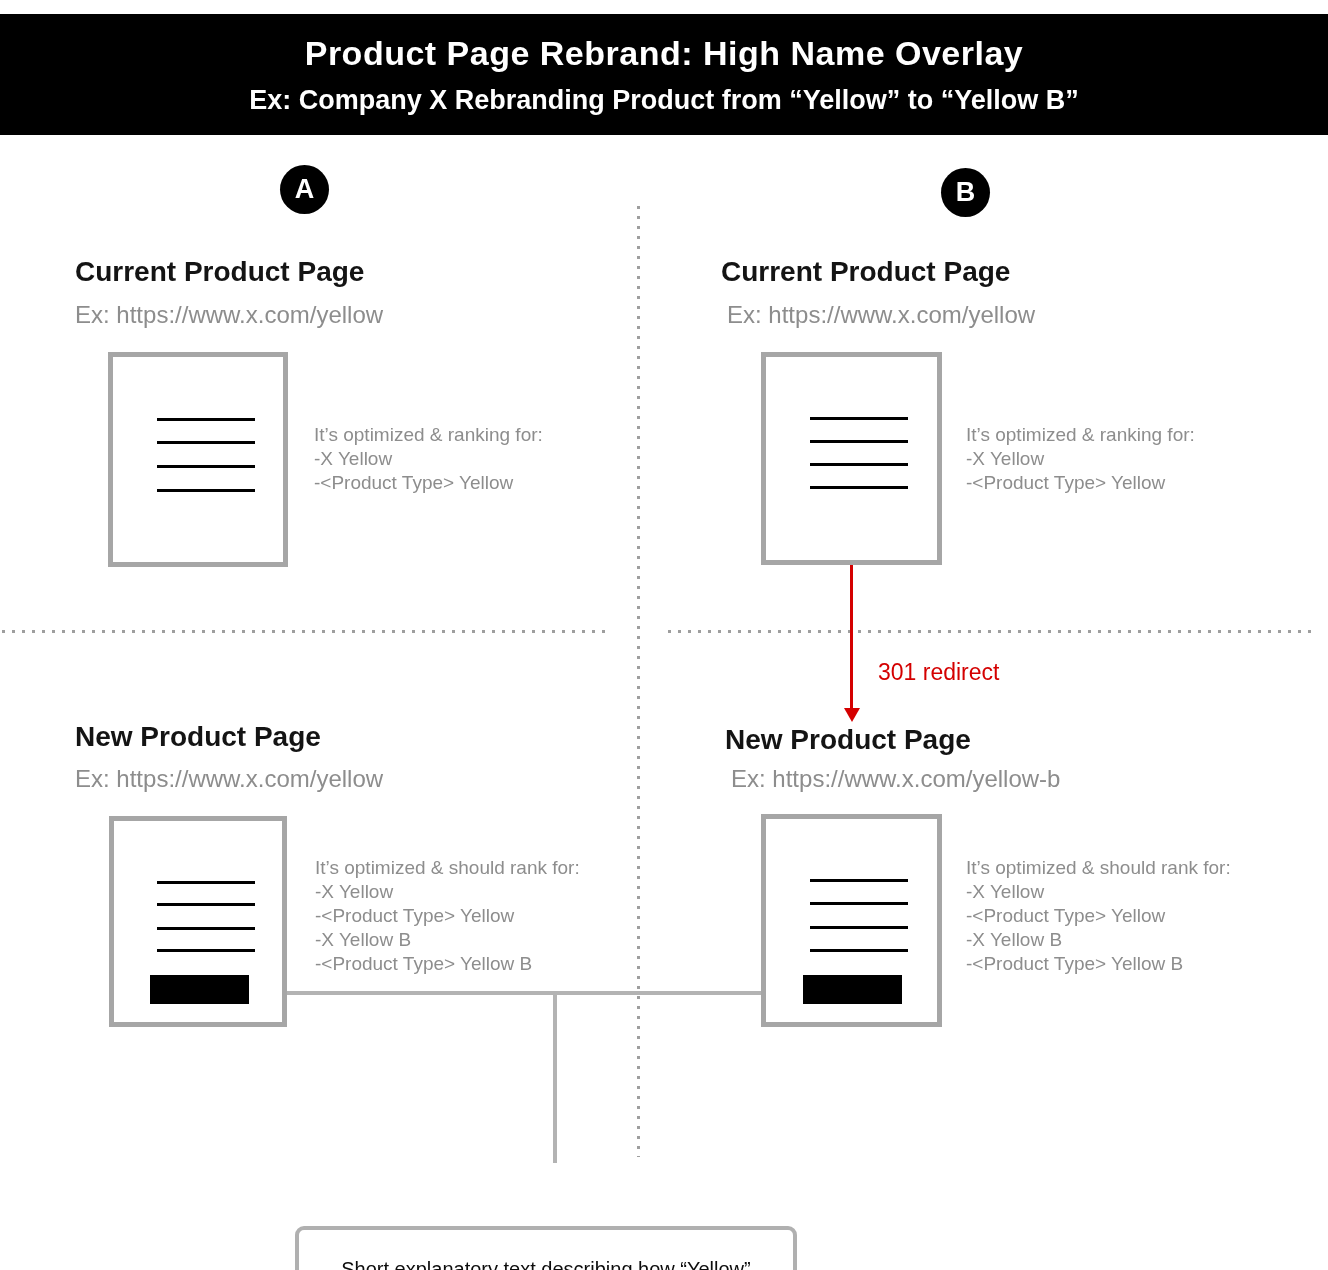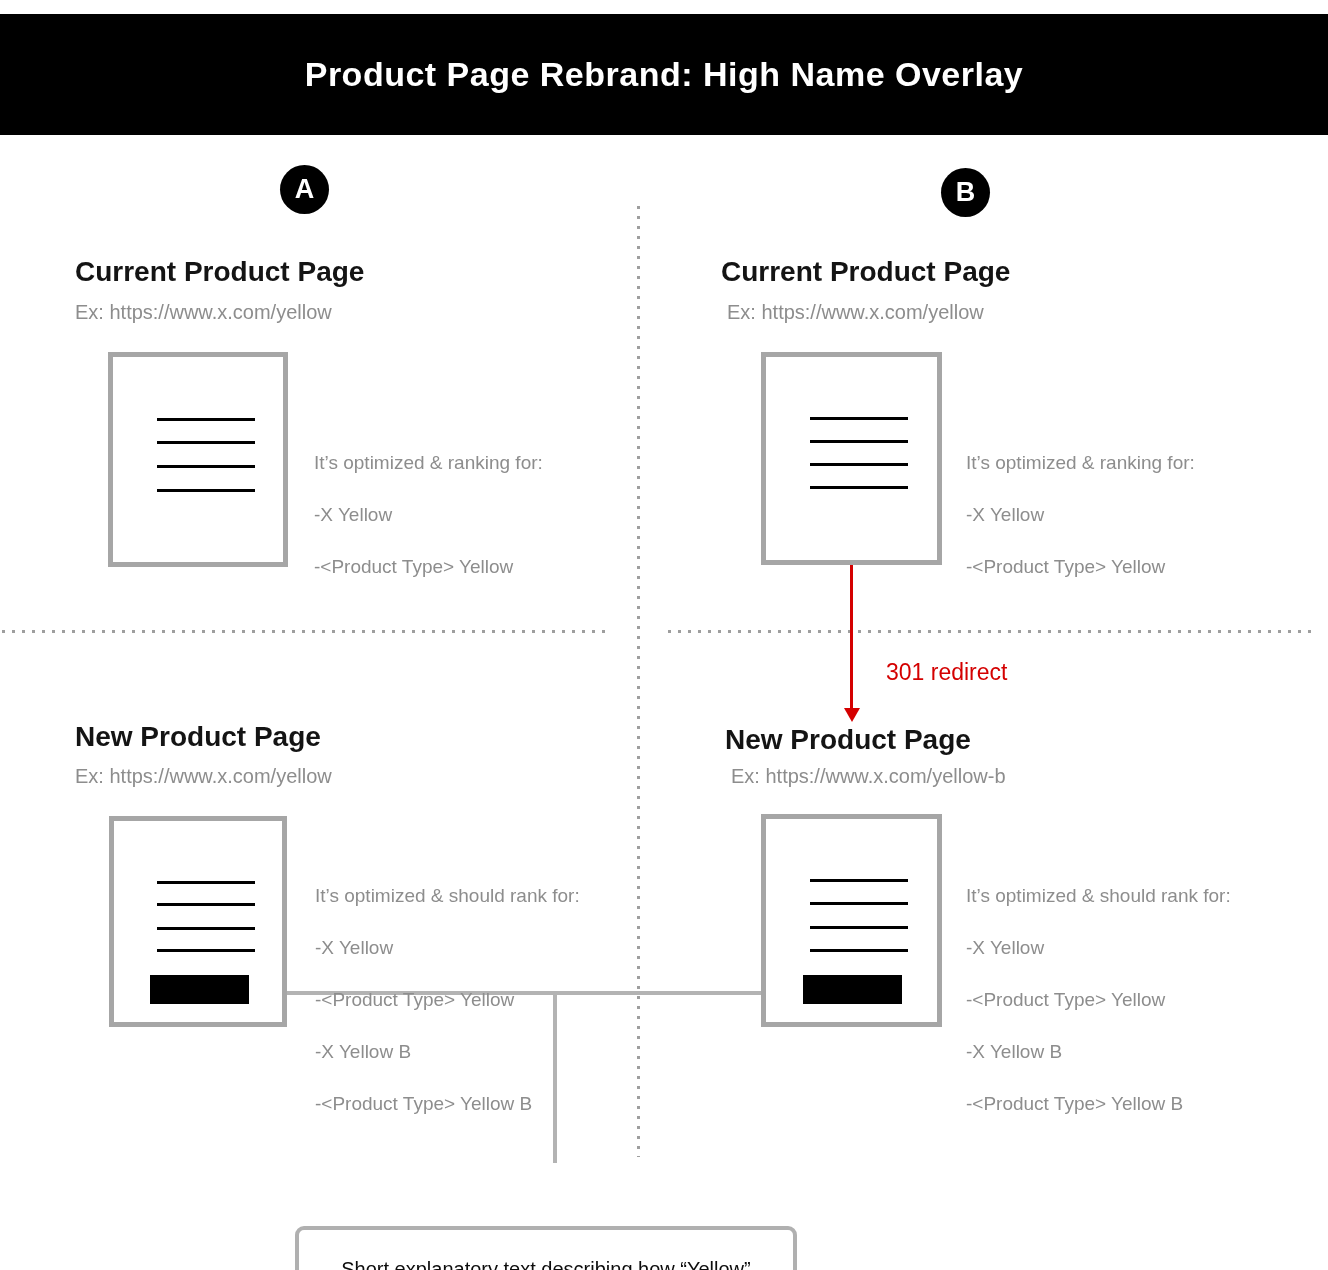--- a/index.html
+++ b/index.html
@@ -37,23 +37,23 @@
     width: 3px;
     background: repeating-linear-gradient(to bottom, var(--dots, #9e9e9e) 0 3px, transparent 3px 10px);
   }
   .dots-h {
     height: 3px;
     background: repeating-linear-gradient(to right, var(--dots, #9e9e9e) 0 3px, transparent 3px 10px);
   }
 
   
   .q-heading { font-size: 28px; font-weight: 600; color: #141414; white-space: nowrap; }
-  .q-url { font-size: 20px; color: var(--gray-text, #8d8d8d); white-space: nowrap; }
+  .q-url { font-size: 24px; color: var(--gray-text, #8d8d8d); white-space: nowrap; }
   .side-text { font-size: 19px; line-height: 24px; color: var(--gray-text, #8d8d8d); }
-  .side-text div { white-space: nowrap; margin-top: 28px; }
+  .side-text div { white-space: nowrap; }
 
   
   .doc-box {
     border: 5px solid var(--gray-border, #a6a6a6);
     background: #ffffff;
     box-sizing: border-box;
   }
   .doc-line { position: absolute; height: 3px; background: #000; }
   .doc-block { position: absolute; background: #000; }
 
@@ -61,40 +61,41 @@
   .connector { background: var(--connector, #b3b3b3); }
 
   
   .arrow-shaft { width: 3px; background: var(--accent-red, #d40000); }
   .arrow-head {
     width: 0; height: 0;
     border-left: 8px solid transparent;
     border-right: 8px solid transparent;
     border-top: 14px solid var(--accent-red, #d40000);
   }
-  .redirect-label { font-size: 23px; color: var(--accent-red, #d40000); white-space: nowrap; margin-left: 8px; }
+  .redirect-label { font-size: 23px; color: var(--accent-red, #d40000); white-space: nowrap; }
 
   
   .note-box {
     border: 4px solid var(--note-border, #b0b0b0);
     background: #ffffff;
     box-sizing: border-box;
     display: flex; flex-direction: column; align-items: center; justify-content: center;
     font-size: 20px; line-height: 27px; color: #0d0d0d;
     text-align: center;
     z-index: 5;
   }
 </style>
 </head>
 <body>
 
 <div class="canvas">
 
   <header class="abs banner">
     <div class="banner-title">Product Page Rebrand: High Name Overlay</div>
+    <div class="banner-subtitle">Ex: Company X Rebranding Product from “Yellow” to “Yellow B”</div>
   </header>
 
   <div class="abs dots-v" style="left:637px; top:206px; height:951px;"></div>
   <div class="abs dots-v" style="left:637px; top:1257px; height:13px;"></div>
   <div class="abs dots-h" style="left:2px; top:630px; width:604px;"></div>
   <div class="abs dots-h" style="left:668px; top:630px; width:648px;"></div>
 
   <div class="abs badge" style="left:280px; top:165px;">A</div>
   <div class="abs badge" style="left:941px; top:168px;">B</div>
 

